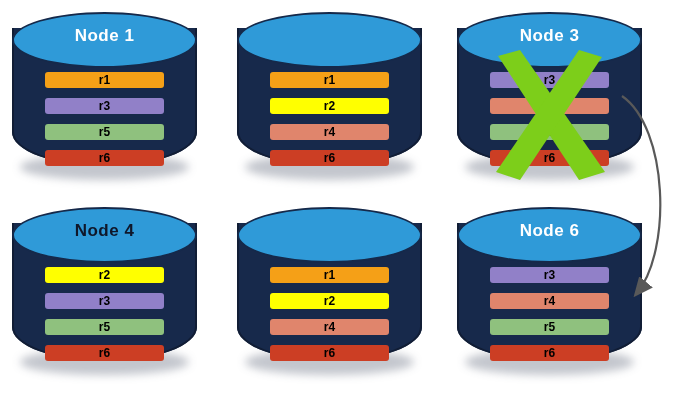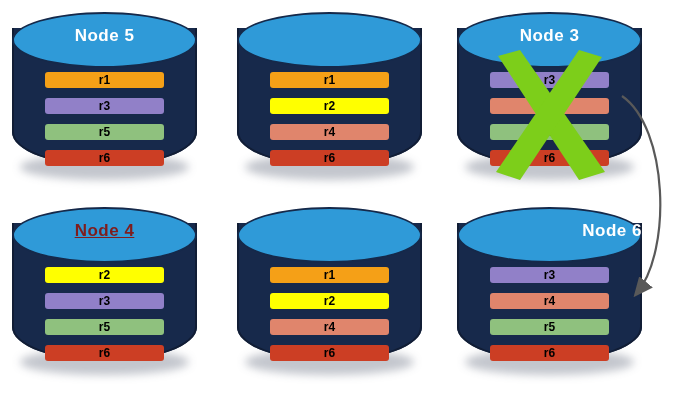--- a/index.html
+++ b/index.html
@@ -135,21 +135,21 @@
 <body>
 
 <div id="canvas">
 
   <div id="nodes-layer">
       <div class="node" style="left: 12px; top: 12px;">
         <div class="shadow"></div>
         <div class="body" style="background: rgb(23, 41, 75);"></div>
         <div class="body-edge"></div>
         <div class="top" style="background: rgb(47, 154, 216);"></div>
-        <div class="title" style="color: rgb(255, 255, 255);">Node  5</div>
+        <div class="title" style="color: rgb(255, 255, 255);">Node  1</div>
         <div class="records">
           <div class="rec" style="background: rgb(245, 160, 23);">r1</div>
           <div class="rec" style="background: rgb(145, 128, 200);">r3</div>
           <div class="rec" style="background: rgb(143, 193, 126);">r5</div>
           <div class="rec" style="background: rgb(204, 62, 36);">r6</div>
         </div>
       </div>
       <div class="node" style="left: 237px; top: 12px;">
         <div class="shadow"></div>
         <div class="body" style="background: rgb(23, 41, 75);"></div>
@@ -177,21 +177,21 @@
         <svg class="fail-x" viewBox="0 0 185 168">
           <polygon points="41,44 63,38 148,160 122,168" fill="#7dce1a"></polygon>
           <polygon points="122,38 145,45 63,168 39,160" fill="#7dce1a"></polygon>
         </svg>
       </div>
       <div class="node" style="left: 12px; top: 207px;">
         <div class="shadow"></div>
         <div class="body" style="background: rgb(23, 41, 75);"></div>
         <div class="body-edge"></div>
         <div class="top" style="background: rgb(47, 154, 216);"></div>
-        <div class="title" style="color: #7f1d1d; text-decoration: underline;">Node  4</div>
+        <div class="title" style="color: #0f172a;">Node  4</div>
         <div class="records">
           <div class="rec" style="background: rgb(255, 255, 0);">r2</div>
           <div class="rec" style="background: rgb(145, 128, 200);">r3</div>
           <div class="rec" style="background: rgb(143, 193, 126);">r5</div>
           <div class="rec" style="background: rgb(204, 62, 36);">r6</div>
         </div>
       </div>
       <div class="node" style="left: 237px; top: 207px;">
         <div class="shadow"></div>
         <div class="body" style="background: rgb(23, 41, 75);"></div>
@@ -202,21 +202,21 @@
           <div class="rec" style="background: rgb(255, 255, 0);">r2</div>
           <div class="rec" style="background: rgb(224, 133, 108);">r4</div>
           <div class="rec" style="background: rgb(204, 62, 36);">r6</div>
         </div>
       </div>
       <div class="node" style="left: 457px; top: 207px;">
         <div class="shadow"></div>
         <div class="body" style="background: rgb(23, 41, 75);"></div>
         <div class="body-edge"></div>
         <div class="top" style="background: rgb(47, 154, 216);"></div>
-        <div class="title" style="color: rgb(255, 255, 255); text-align: right;">Node  6</div>
+        <div class="title" style="color: rgb(255, 255, 255);">Node  6</div>
         <div class="records">
           <div class="rec" style="background: rgb(145, 128, 200);">r3</div>
           <div class="rec" style="background: rgb(224, 133, 108);">r4</div>
           <div class="rec" style="background: rgb(143, 193, 126);">r5</div>
           <div class="rec" style="background: rgb(204, 62, 36);">r6</div>
         </div>
       </div>
     </div>
 
   <svg id="arrow-layer" viewBox="0 0 676 402" xmlns="http://www.w3.org/2000/svg">

